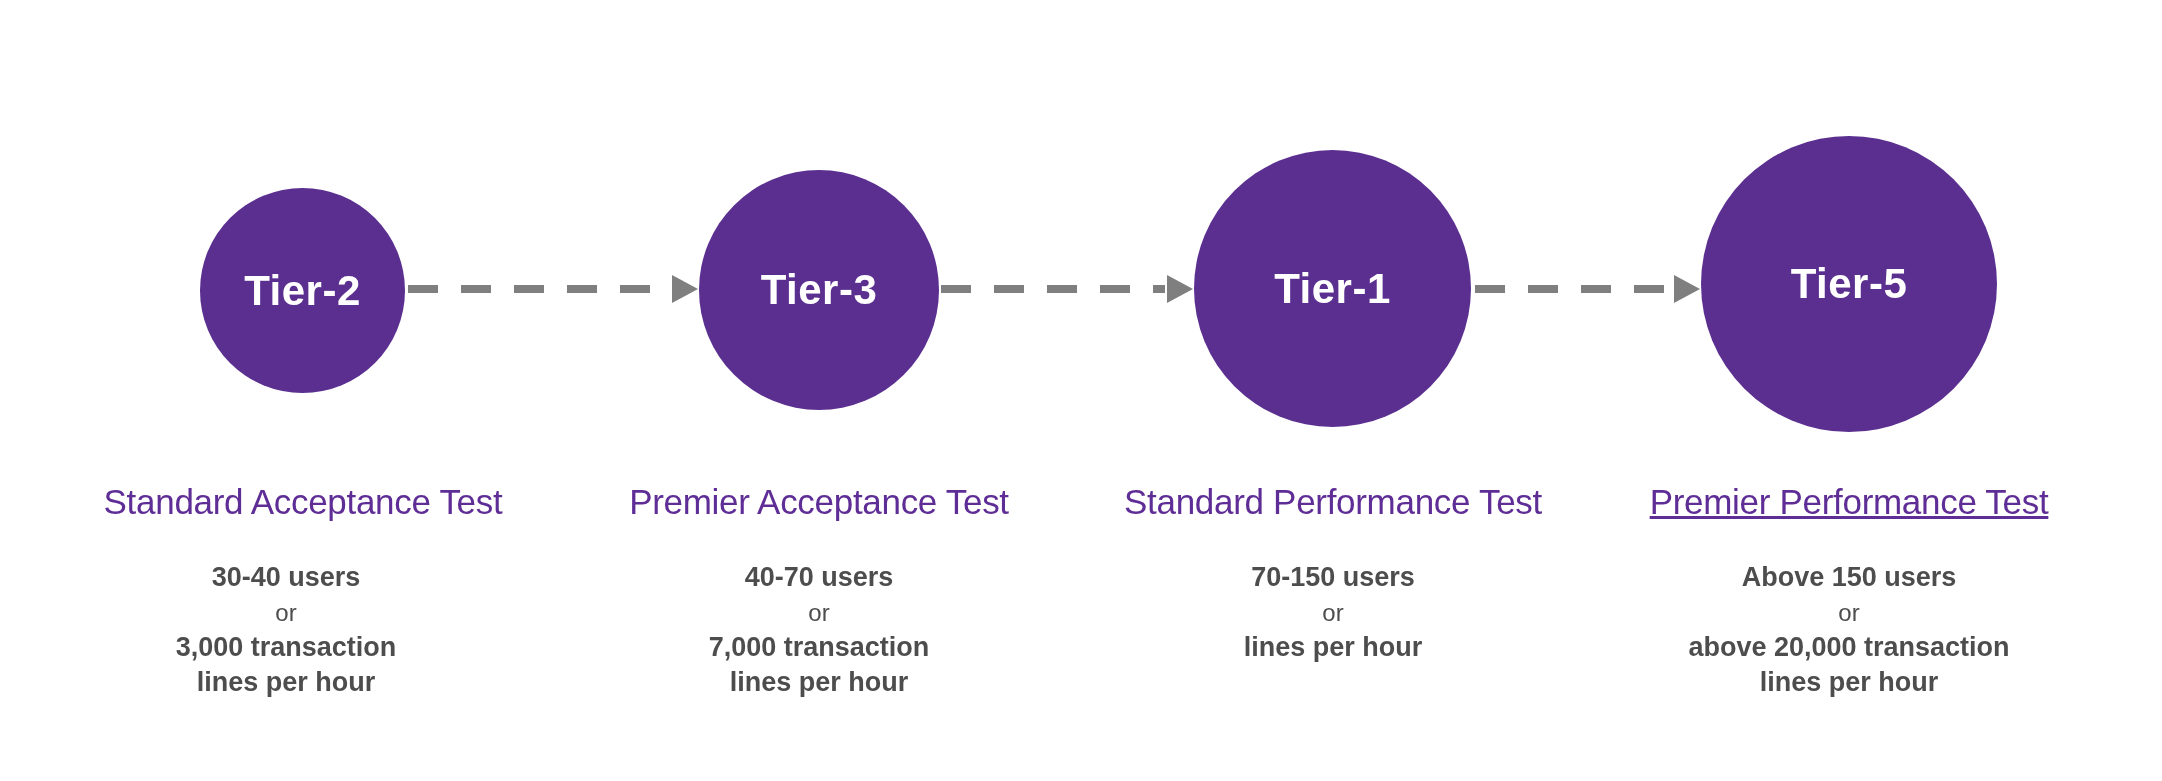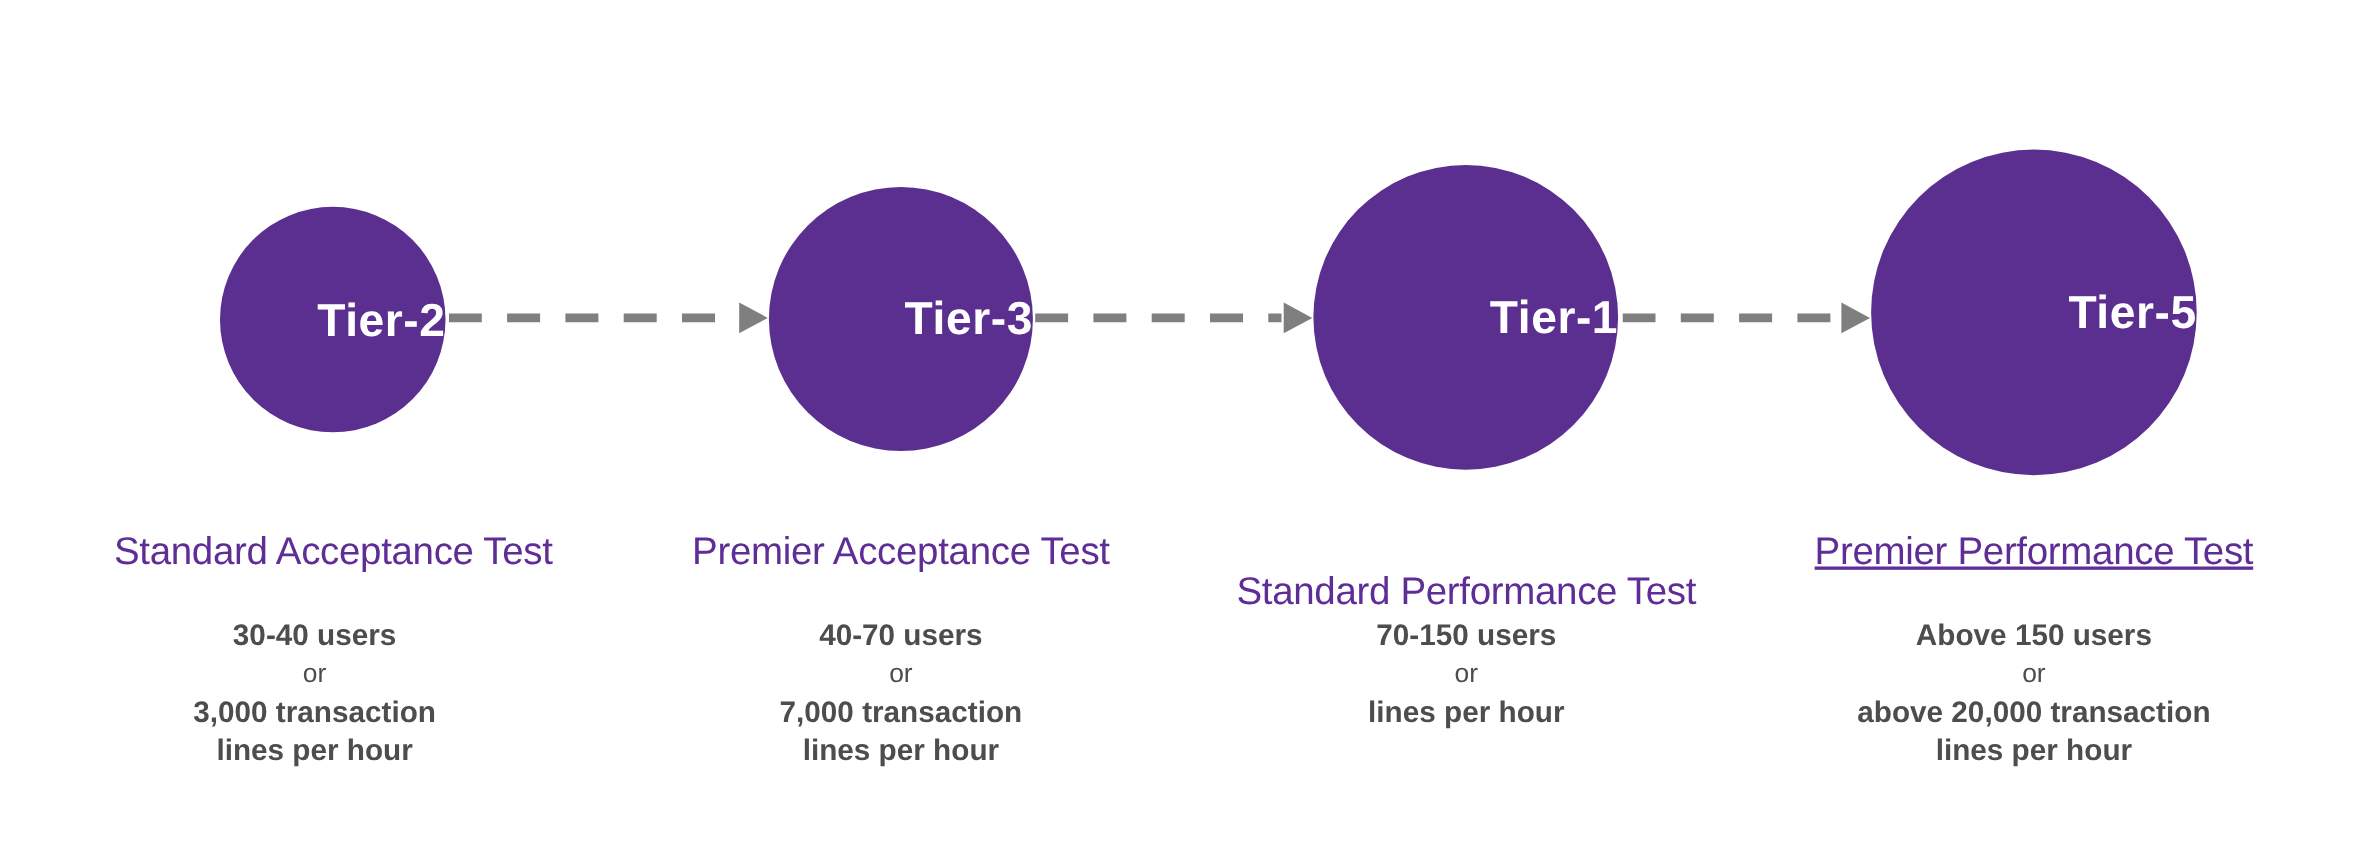--- a/index.html
+++ b/index.html
@@ -24,21 +24,21 @@
     overflow: hidden;
   }
 
   
   .tier-circle {
     position: absolute;
     border-radius: 50%;
     background: var(--circle);
     display: flex;
     align-items: center;
-    justify-content: flex-end;
+    justify-content: center;
   }
   .tier-circle .tier-label {
     color: var(--circle-label);
     font-size: 42px;
     font-weight: 700;
     letter-spacing: 0.5px;
     line-height: 1;
   }
   .circle-t2 { width: 205px; height: 205px; left: 200px; top: 188px; }
   .circle-t3 { width: 240px; height: 240px; left: 699px; top: 170px; }
@@ -64,21 +64,21 @@
     width: 516px;
     text-align: center;
     color: var(--stage-title);
     font-size: 35px;
     font-weight: 400;
     letter-spacing: -0.3px;
     white-space: nowrap;
   }
   .title-1 { left: 45px; }
   .title-2 { left: 561px; }
-  .title-3 { left: 1075px; margin-top: 36px; }
+  .title-3 { left: 1075px; }
   .title-4 { left: 1591px; text-decoration: underline; }
 
   .details {
     position: absolute;
     top: 560px;
     width: 516px;
     text-align: center;
     color: var(--detail);
     font-size: 27px;
     font-weight: 700;

